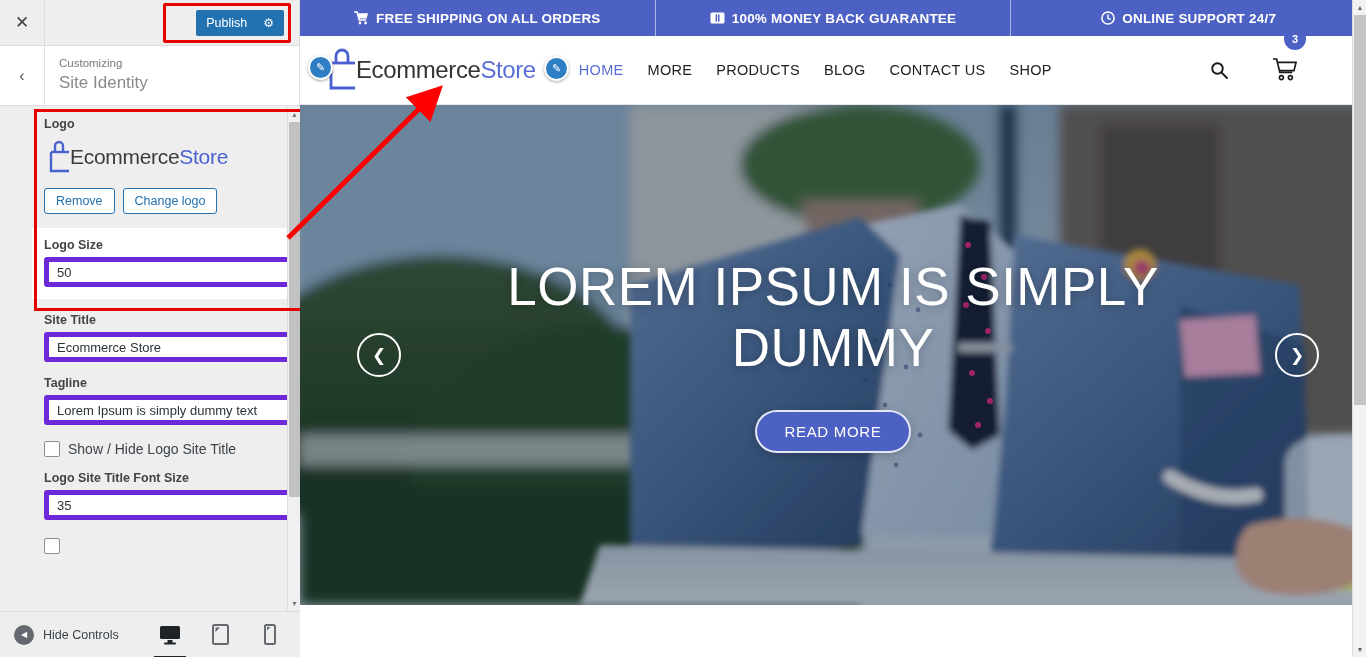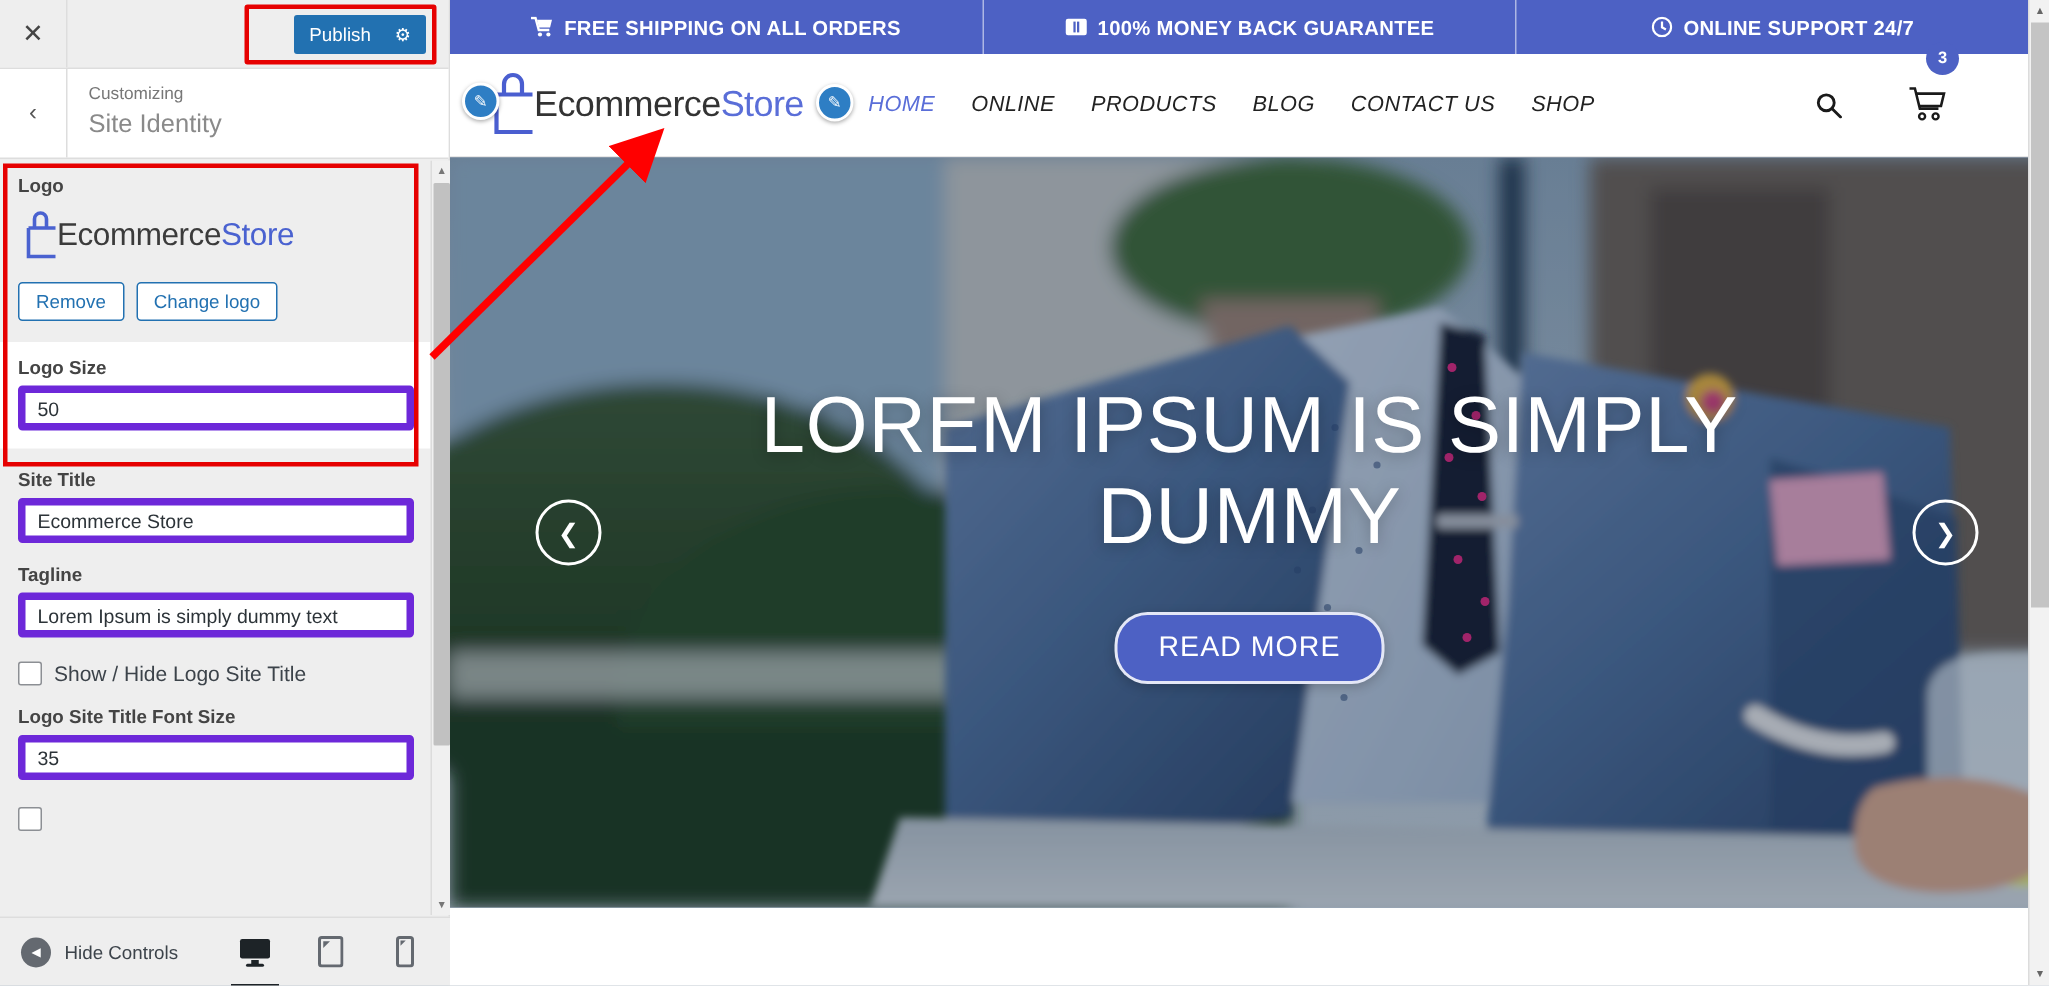--- a/index.html
+++ b/index.html
@@ -84,20 +84,21 @@
     font-size: 17px; color: #8a8a8a; font-weight: 400; line-height: 24px;
   }
 
   
   .cz-body {
     position: absolute;
     top: 107px; left: 0;
     width: 300px; height: 503px;
     background: #eeeeee;
     overflow: hidden;
+    padding-left: 32px;
   }
   .cz-scroll-inner { position: relative; width: 288px; }
 
   .redbox {
     position: absolute;
     left: 2px; top: 2px;
     width: 277px; height: 202px;
     border: 3px solid #e60000;
     pointer-events: none;
     z-index: 20;
@@ -253,21 +254,21 @@
   }
   .pencil-logo { left: -14px; top: 7px; }
   .pencil-nav { left: 222px; top: 8px; }
 
   .nav-menu {
     display: flex; align-items: center; gap: 24px;
     margin-left: 43px;
     font-size: 14.5px;
   }
   .nav-menu a {
-    color: #222; text-decoration: none; letter-spacing: .3px; cursor: pointer; font-style: italic;
+    color: #222; text-decoration: none; letter-spacing: .3px; cursor: pointer;
   }
   .nav-menu a.active { color: #5a6ed8; }
   .nav-right {
     margin-left: auto; display: flex; align-items: center; gap: 44px;
     padding-right: 68px; position: relative;
   }
   .icon-btn { cursor: pointer; display: flex; align-items: center; }
   .cart-wrap { position: relative; }
   .cart-badge {
     position: absolute; top: -30px; left: 12px;
@@ -305,21 +306,21 @@
     letter-spacing: .5px;
     text-shadow: 0 2px 10px rgba(0,0,0,.25);
   }
   .hero-btn {
     margin-top: 32px;
     background: #4d61c4;
     color: #fff;
     border: 2px solid rgba(255,255,255,.85);
     border-radius: 22px;
     padding: 11px 27px;
-    font-size: 19px;
+    font-size: 15px;
     letter-spacing: .7px;
     cursor: pointer;
     font-family: "Liberation Sans", sans-serif;
     box-shadow: 0 2px 8px rgba(0,0,0,.2);
   }
   .slider-arrow {
     position: absolute; top: 50%; transform: translateY(-50%);
     width: 44px; height: 44px; border-radius: 50%;
     border: 2px solid #fff;
     display: flex; align-items: center; justify-content: center;
@@ -507,21 +508,21 @@
           <path d="M14 15 V8 a6 6 0 0 1 12 0 V15" fill="none" stroke="#4a5ed0" stroke-width="2.8"></path>
         </svg>
         <div class="brand-text">
           <span class="b">Ecommerce</span><span class="s">Store</span>
         </div>
         <span class="pencil pencil-nav">✎</span>
       </div>
 
       <nav class="nav-menu">
         <a class="active">HOME</a>
-        <a>ONLINE</a>
+        <a>MORE</a>
         <a>PRODUCTS</a>
         <a>BLOG</a>
         <a>CONTACT US</a>
         <a>SHOP</a>
       </nav>
 
       <div class="nav-right">
         <span class="icon-btn">
           <svg width="18" height="18" viewBox="0 0 18 18">
             <circle cx="7.5" cy="7.5" r="5.3" fill="none" stroke="#1a1a1a" stroke-width="1.9"></circle>

